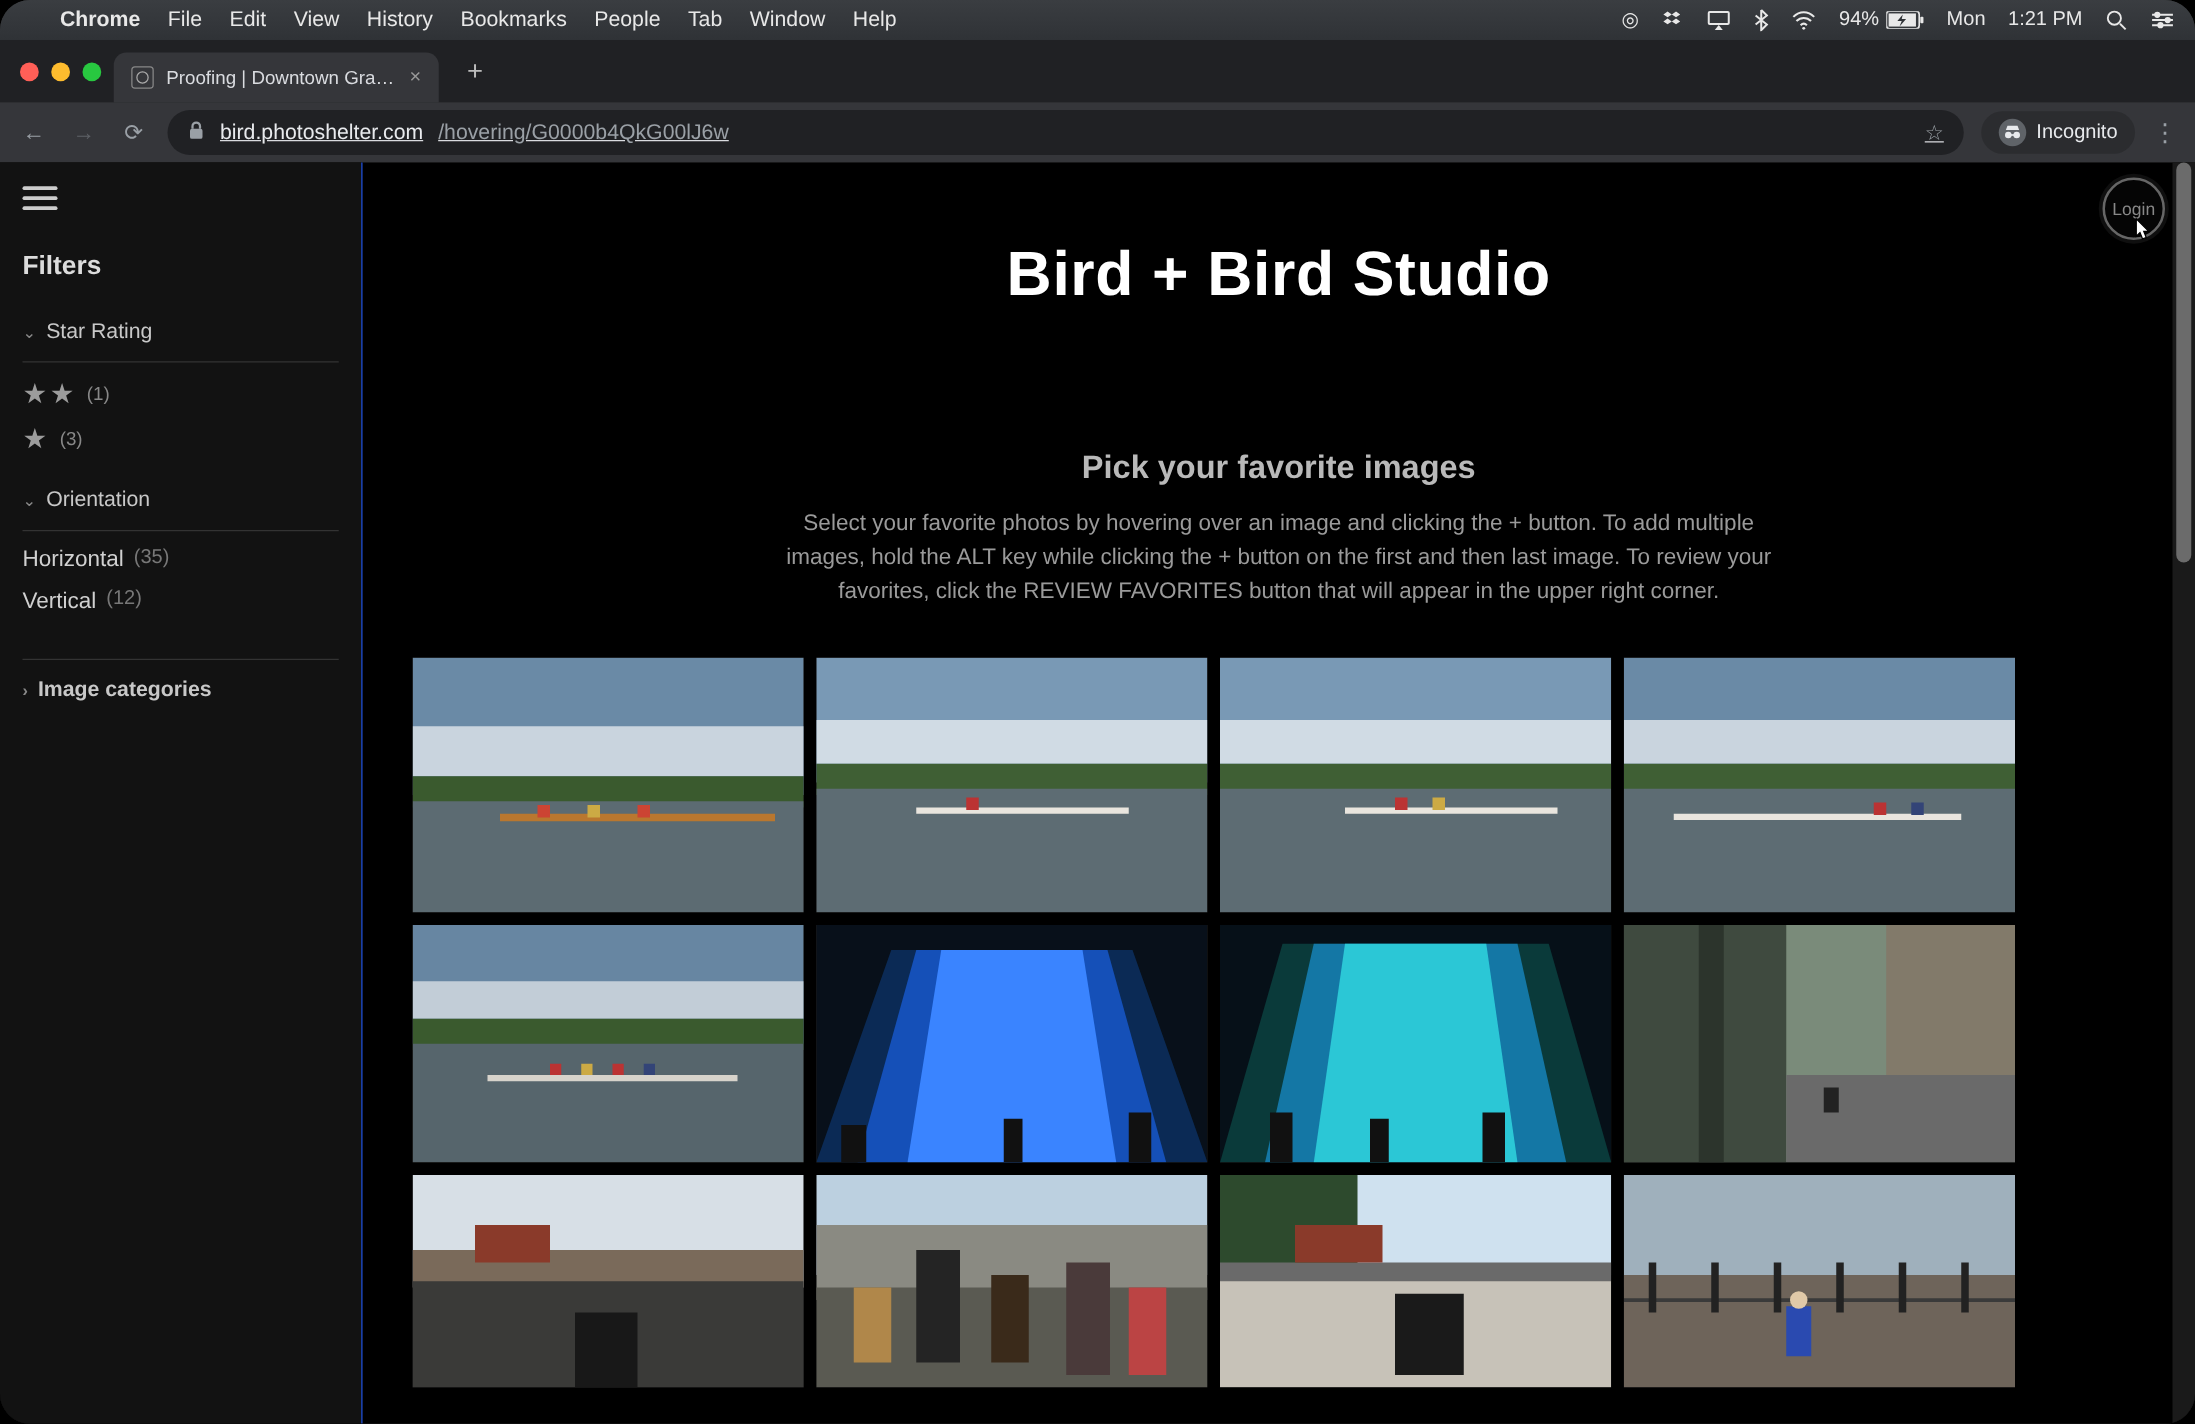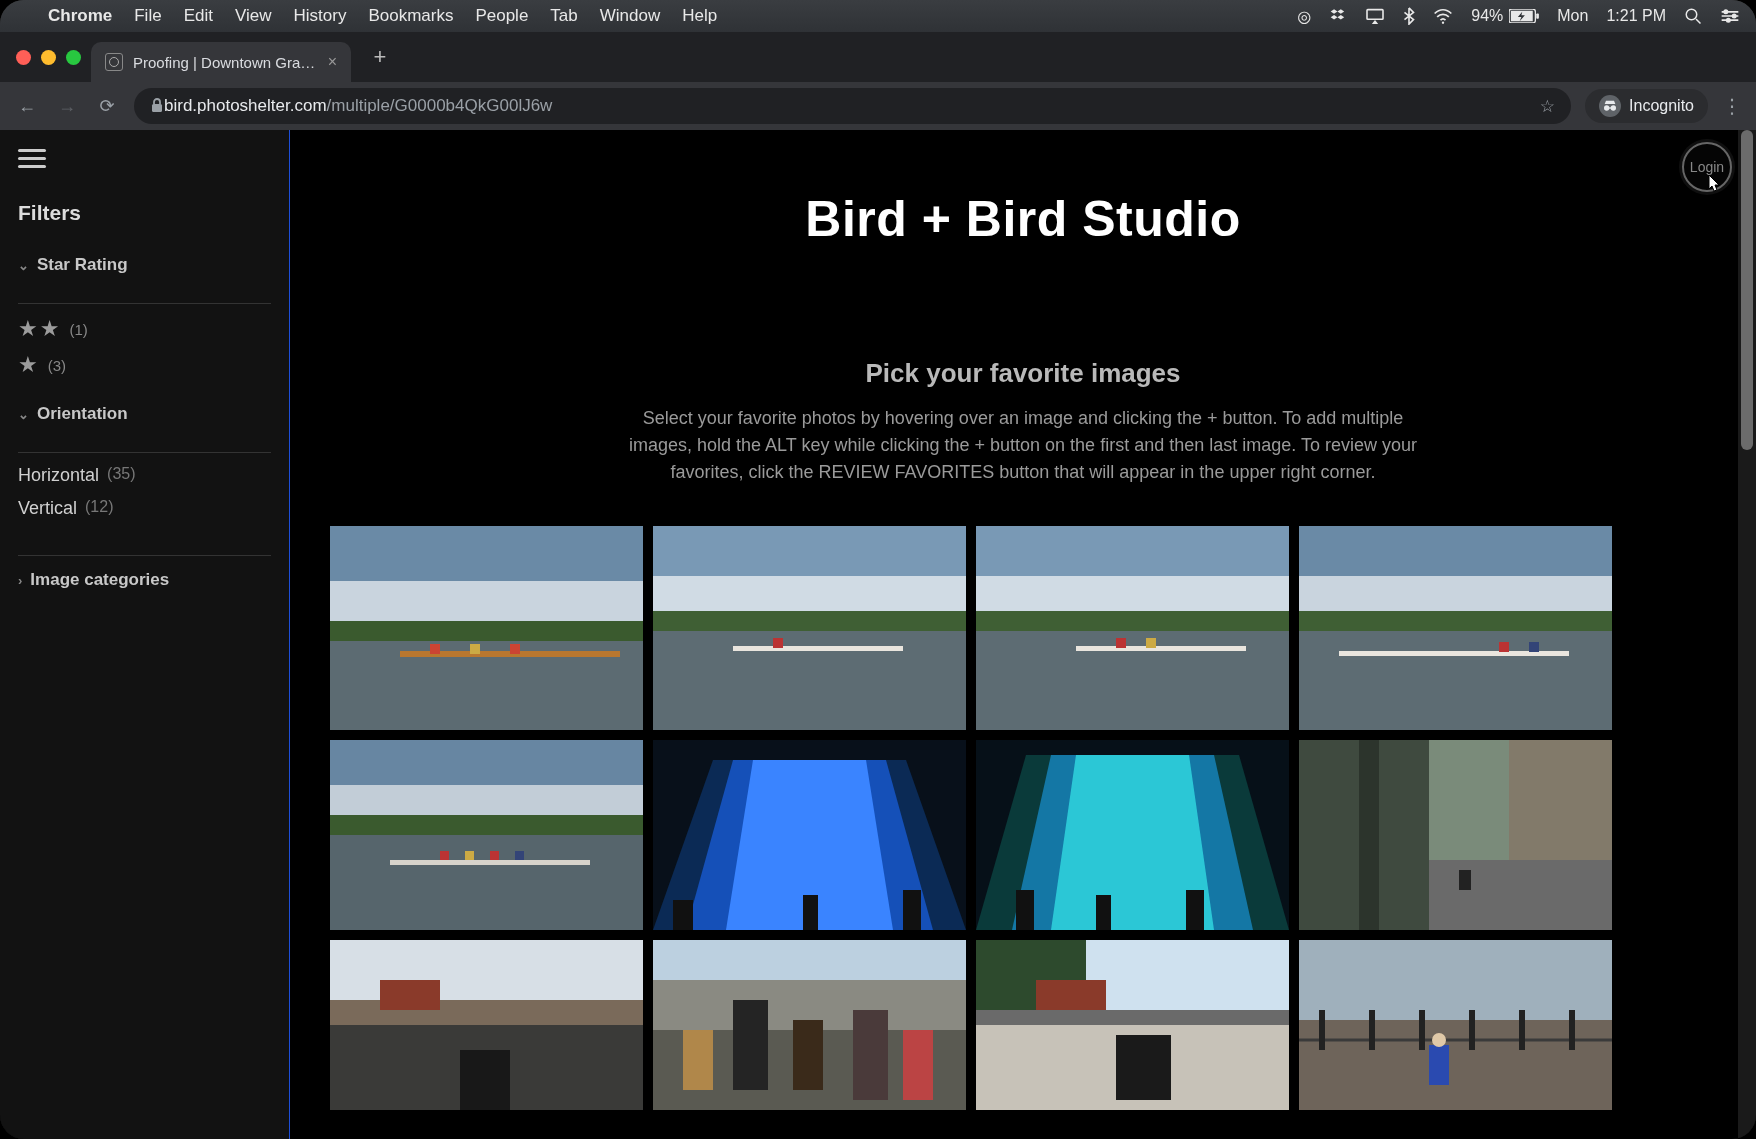--- a/index.html
+++ b/index.html
@@ -89,20 +89,22 @@
   .omnibox {
     flex:1;
     background:#202124;
     height:36px;
     border-radius:18px;
     display:flex;
     align-items:center;
     padding:12px 16px;
     color:#dadce0;
     font-size:17px;
+    gap:12px;
+    text-decoration:underline;
   }
   .omnibox .lock { font-size:15px; color:#9aa0a6;}
   .omnibox .url-host { color:#e8eaed; }
   .omnibox .url-path { color:#9aa0a6; }
   .omnibox .star { margin-left:auto; color:#9aa0a6;}
   .incog-badge {
     display:flex; align-items:center; gap:8px; color:#e8eaed; font-size:16px;
     background:#2b2c2f; border-radius:18px; height:34px; padding:0 14px;
   }
   .incog-icon{
@@ -139,22 +141,22 @@
     position:relative;
     border-right:1px solid #1d4ed8;
     height:100%;
   }
   .hamburger { width:28px; height:22px; cursor:default; margin-bottom:30px; }
   .hamburger div{ height:3px; background:#ccc; margin:5px 0; border-radius:2px;}
   .sidebar h3.filters {
     color:#dcdcdc; font-size:21px; font-weight:600; margin:0 0 30px 0;
   }
   .filter-group .header{
-    display:flex; align-items:center; gap:8px; color:#c8c8c8; font-size:17px; font-weight:700;
-    border-bottom:1px solid #333; padding-bottom:28px; margin-bottom:12px; cursor:default;
+    display:flex; align-items:center; gap:8px; color:#c8c8c8; font-size:17px; font-weight:400;
+    border-bottom:1px solid #333; padding-bottom:14px; margin-bottom:12px; cursor:default;
   }
   .chev { font-size:13px; color:#888; display:inline-block;}
   .chev.right::before{content:"›";}
   .chev.down::before{content:"⌄";}
   .rating-row{ display:flex; align-items:center; color:#888; margin:10px 0; cursor:default; font-size:18px;}
   .rating-row .stars{ color:#9c9c9c; letter-spacing:2px; font-size:22px;}
   .rating-row .count{ margin-left:8px; font-size:15px;}
   .orient-row{ display:flex; margin:12px 0; cursor:default;}
   .orient-row .label{ color:#d0d0d0; font-size:18px;}
   .orient-row .count{ color:#777; margin-left:8px; font-size:16px;}
@@ -311,21 +313,21 @@
     <span class="nav-btn" style="opacity:.4;">→</span>
     <span class="nav-btn">⟳</span>
     <div class="omnibox">
       <span class="lock">
         <svg width="14" height="16" viewBox="0 0 14 16" fill="#9aa0a6">
             <rect x="2" y="7" width="10" height="8" rx="1.5"></rect>
             <path d="M4 7V5a3 3 0 016 0v2" fill="none" stroke="#9aa0a6" stroke-width="1.8"></path>
           </svg>
       </span>
       <span class="url-host">bird.photoshelter.com</span>
-        <span class="url-path">/multiple/G0000b4QkG00lJ6w</span>
+        <span class="url-path">/hovering/G0000b4QkG00lJ6w</span>
       <span class="star">☆</span>
     </div>
     <div class="incog-badge">
       <span class="incog-icon">
         <svg width="16" height="12" viewBox="0 0 24 16" fill="#e8eaed">
             <ellipse cx="7" cy="11" rx="4" ry="4"></ellipse>
             <ellipse cx="17" cy="11" rx="4" ry="4"></ellipse>
             <rect x="10" y="10" width="4" height="2"></rect>
             <path d="M4 5h16l-2-5H6z"></path>
           </svg>

